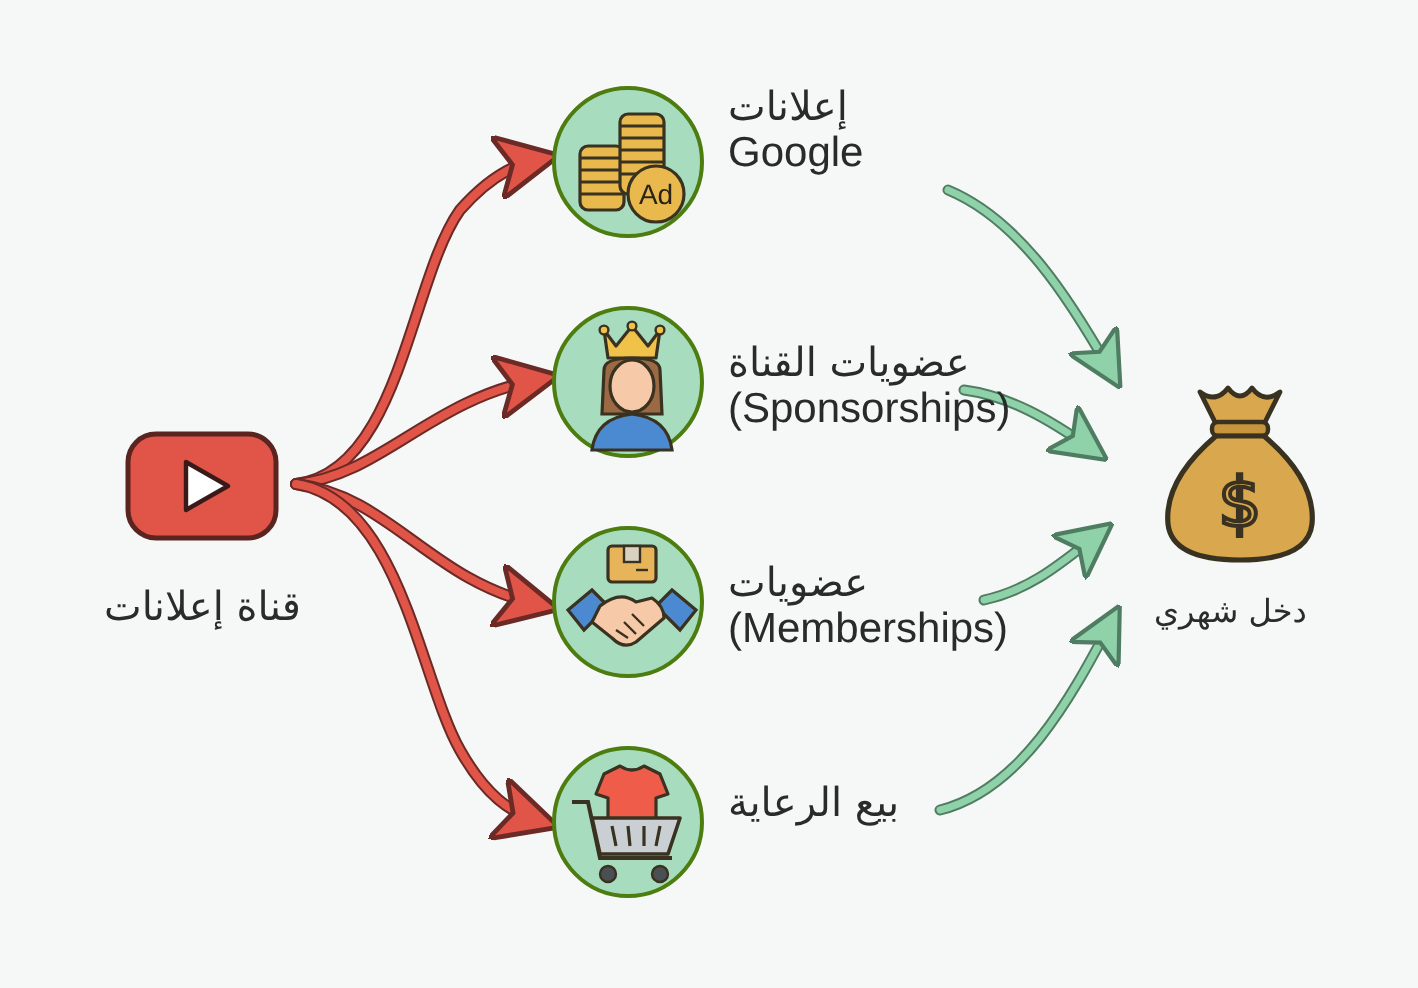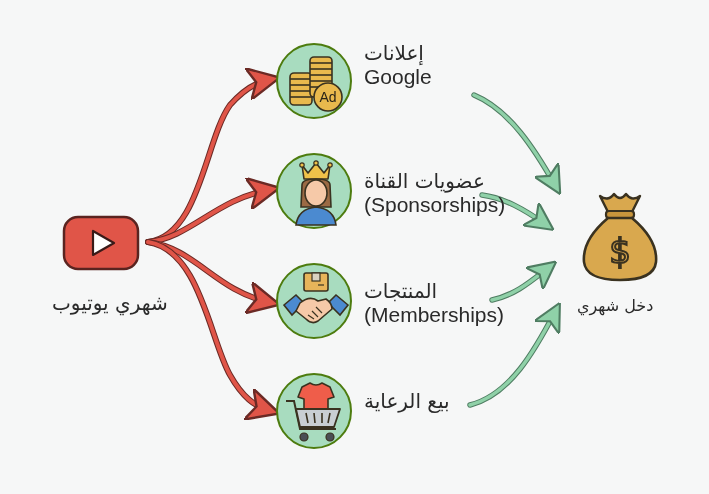--- a/index.html
+++ b/index.html
@@ -55,21 +55,21 @@
     <path d="M470,405 C510,395 535,350 555,312" stroke="#4f7d62" stroke-width="5.5"></path>
     <path d="M470,405 C510,395 535,350 555,312" stroke="#8fd1a8" stroke-width="3.5" marker-end="url(#greenHead)"></path>
   </g>
 </svg>
 
 <div>
   <svg style="position:absolute;left:62px;top:215px" width="78" height="56" viewBox="0 0 78 56">
     <rect x="2" y="2" width="74" height="52" rx="14" fill="#e05548" stroke="#5a2420" stroke-width="2.5"></rect>
     <path d="M31,16 L31,40 L52,28 Z" fill="#ffffff" stroke="#3a1a18" stroke-width="2.2" stroke-linejoin="round"></path>
   </svg>
-  <div class="yt-label">شهري يوتيوب</div>
+  <div class="yt-label">قناة إعلانات</div>
 </div>
 
 <div>
   <div class="circle" style="left:276px;top:43px">
     <svg width="76" height="76" viewBox="0 0 76 76">
       <g stroke="#3a3220" stroke-width="1.6" fill="#e9b94d">
         <rect x="12" y="28" width="22" height="32" rx="4"></rect>
         <line x1="12" y1="34" x2="34" y2="34"></line>
           <line x1="12" y1="40" x2="34" y2="40"></line>
         <line x1="12" y1="46" x2="34" y2="46"></line>
@@ -115,21 +115,21 @@
       <rect x="26" y="8" width="24" height="18" rx="2" fill="#e7b45a" stroke="#3a3220" stroke-width="1.6"></rect>
       <rect x="34" y="8" width="8" height="8" fill="#d9d2c0" stroke="#3a3220" stroke-width="1.2"></rect>
       <line x1="40" y1="20" x2="46" y2="20" stroke="#3a3220" stroke-width="1.2"></line>
       <path d="M6,40 L18,30 L26,38 L14,50 Z" fill="#4b8ad0" stroke="#3a3220" stroke-width="1.6"></path>
       <path d="M70,40 L58,30 L50,38 L62,50 Z" fill="#4b8ad0" stroke="#3a3220" stroke-width="1.6"></path>
       <path d="M22,38 Q32,30 40,36 L48,34 Q54,38 54,44 L40,56 Q34,60 28,54 L18,46 Z" fill="#f6c9a8" stroke="#3a3220" stroke-width="1.6" stroke-linejoin="round"></path>
       <path d="M30,50 L36,54 M34,46 L40,52 M38,42 L44,48" stroke="#3a3220" stroke-width="1.2"></path>
     </svg>
   </div>
   <div class="node-label" style="left:364px;top:280px">
-    <span class="ar">المنتجات</span>
+    <span class="ar">عضويات</span>
     <span class="en">(Memberships)</span>
   </div>
 </div>
 
 <div>
   <div class="circle" style="left:276px;top:373px">
     <svg width="76" height="76" viewBox="0 0 76 76">
       <path d="M24,12 L32,8 Q38,12 44,8 L52,12 L56,22 L50,24 L50,40 L26,40 L26,24 L20,22 Z" fill="#ef5d4a" stroke="#3a3220" stroke-width="1.6" stroke-linejoin="round"></path>
       <path d="M8,26 L16,26 L22,54 L58,54" fill="none" stroke="#3a3220" stroke-width="2"></path>
       <path d="M18,34 L62,34 L56,52 L22,52 Z" fill="#c9cfd3" stroke="#3a3220" stroke-width="1.8" stroke-linejoin="round"></path>

